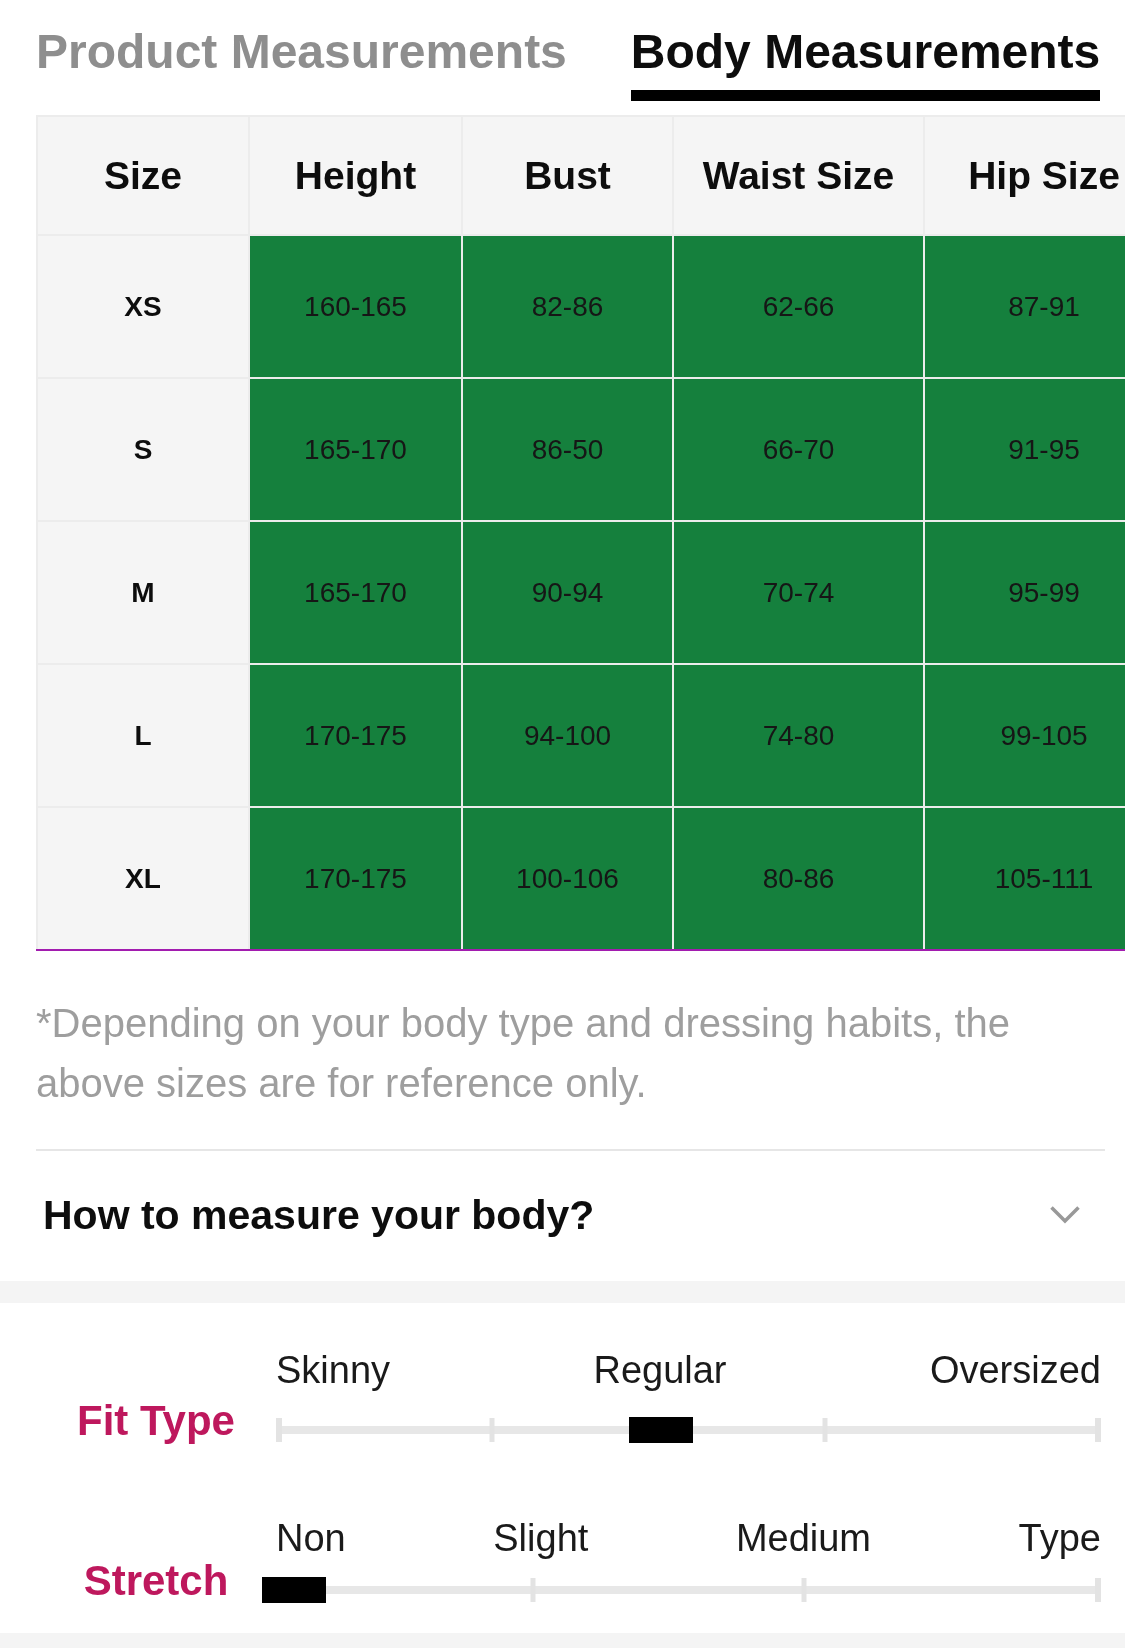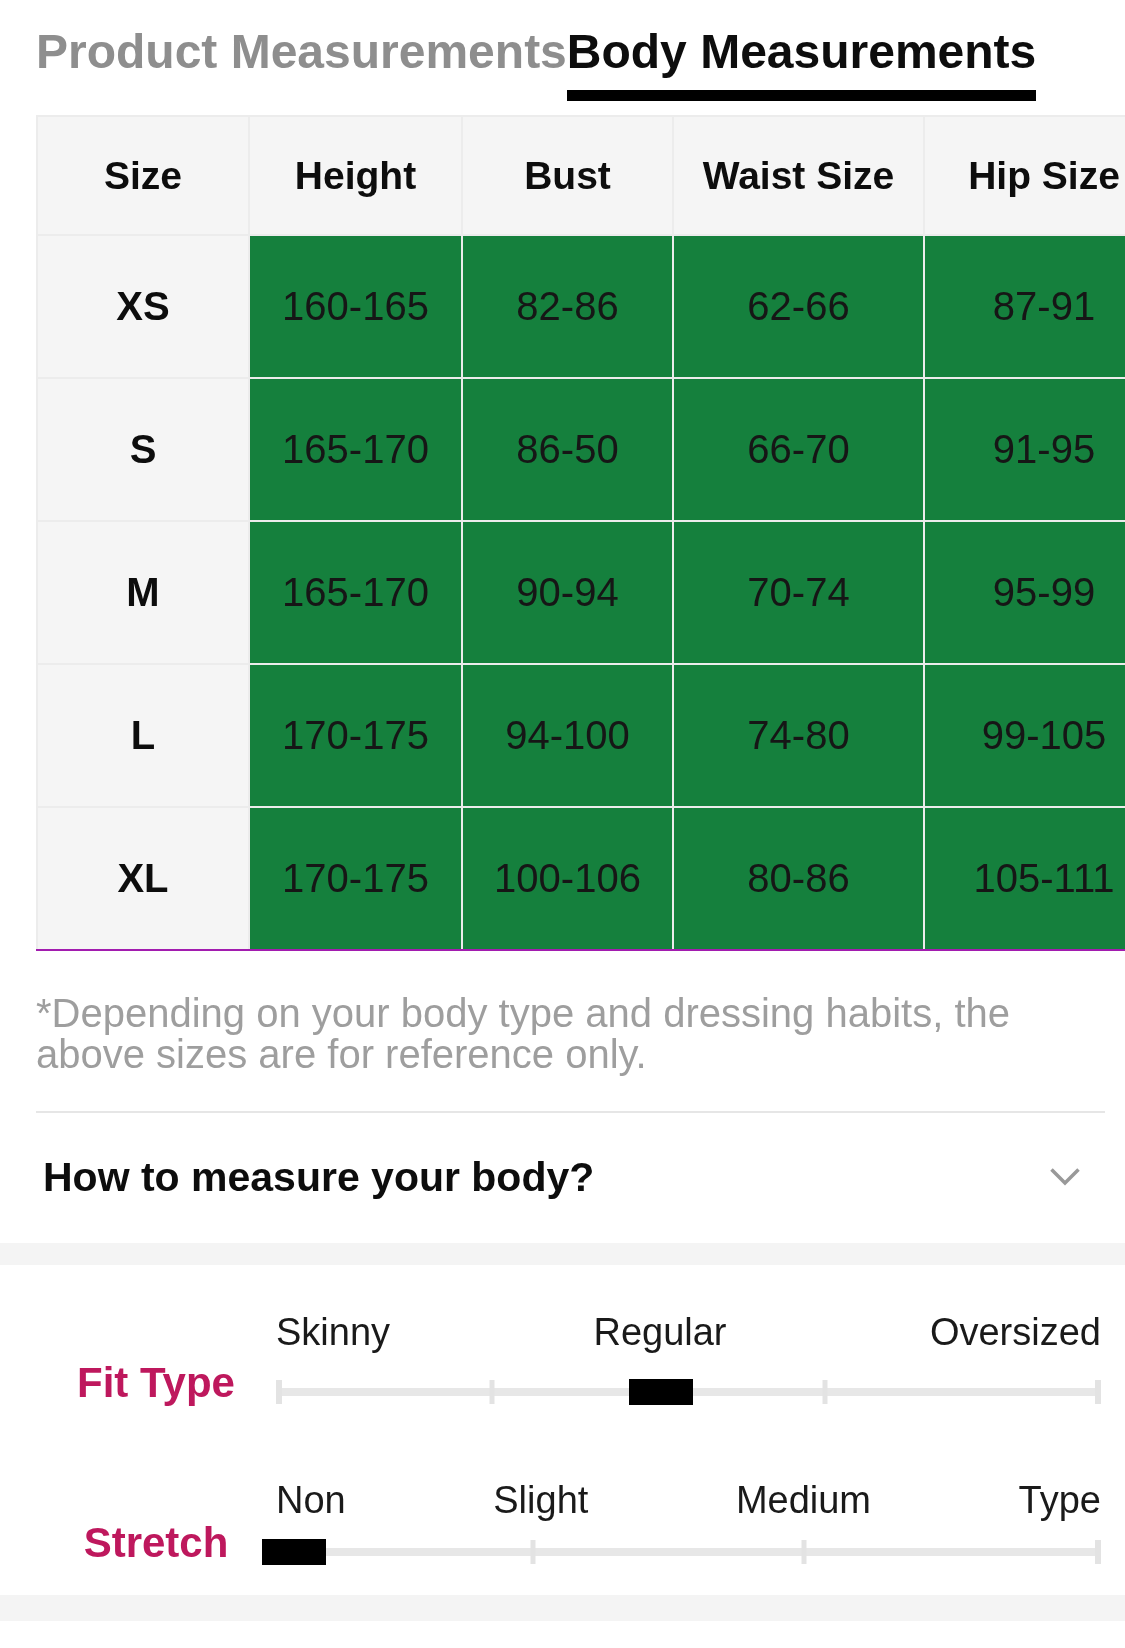--- a/index.html
+++ b/index.html
@@ -1,38 +1,38 @@
 <!DOCTYPE html>
 <html><head>
 <meta charset="utf-8">
 <style>
   * { margin:0; padding:0; box-sizing:border-box; }
   html,body { width:1125px; height:1648px; background:#ffffff; overflow:hidden;
     font-family:"Liberation Sans", "DejaVu Sans", sans-serif; color:#111; }
 
   
-  .tabs { margin-top:26px; padding-left:36px; display:flex; align-items:flex-start; }
+  .tabs { margin-top:26px; padding-left:36px; display:flex; gap:64px; align-items:flex-start; }
   .tab { font-size:48px; font-weight:bold; line-height:52px; padding-bottom:12px; cursor:pointer; }
   .tab.inactive { color:#8e8e8e; }
   .tab.active { color:#0d0d0d; border-bottom:11px solid #000; }
 
   
   .tbl-clip { margin:14px 0 0 36px; width:1089px; overflow:hidden;
     border-bottom:2px solid #a21caf; }
   .tbl { width:1127px; }
   .trow { display:flex; }
   .cell { border-left:2px solid #ececec; border-top:2px solid #ececec;
-    display:flex; align-items:center; justify-content:center; font-size:40px; }
+    display:flex; align-items:center; justify-content:center; font-size:28px; }
   .c0 { width:212px; } .c1 { width:213px; } .c2 { width:211px; } .c3 { width:251px; } .c4 { width:240px; }
   .hrow .cell { height:119px; background:#f5f5f5; font-weight:bold; font-size:39px; color:#0d0d0d; }
   .brow .cell { height:143px; background:#15803d; color:#161616; }
   .brow .cell.c0 { background:#f5f5f5; font-weight:bold; color:#0d0d0d; }
 
   
-  .disclaimer { margin:42px 0 0 36px; max-width:1005px; font-size:40px; line-height:41px; color:#9e9e9e; }
+  .disclaimer { margin:42px 0 0 36px; max-width:1005px; font-size:40px; line-height:60px; color:#9e9e9e; }
 
   
   .divider { margin:36px 20px 0 36px; height:2px; background:#e6e6e6; }
 
   
   .howto { margin-top:38px; padding:0 44px 0 43px; display:flex; align-items:center;
     justify-content:space-between; cursor:pointer; }
   .howto-title { font-size:41px; font-weight:bold; line-height:52px; color:#0d0d0d; }
   .chev { display:block; }
 

